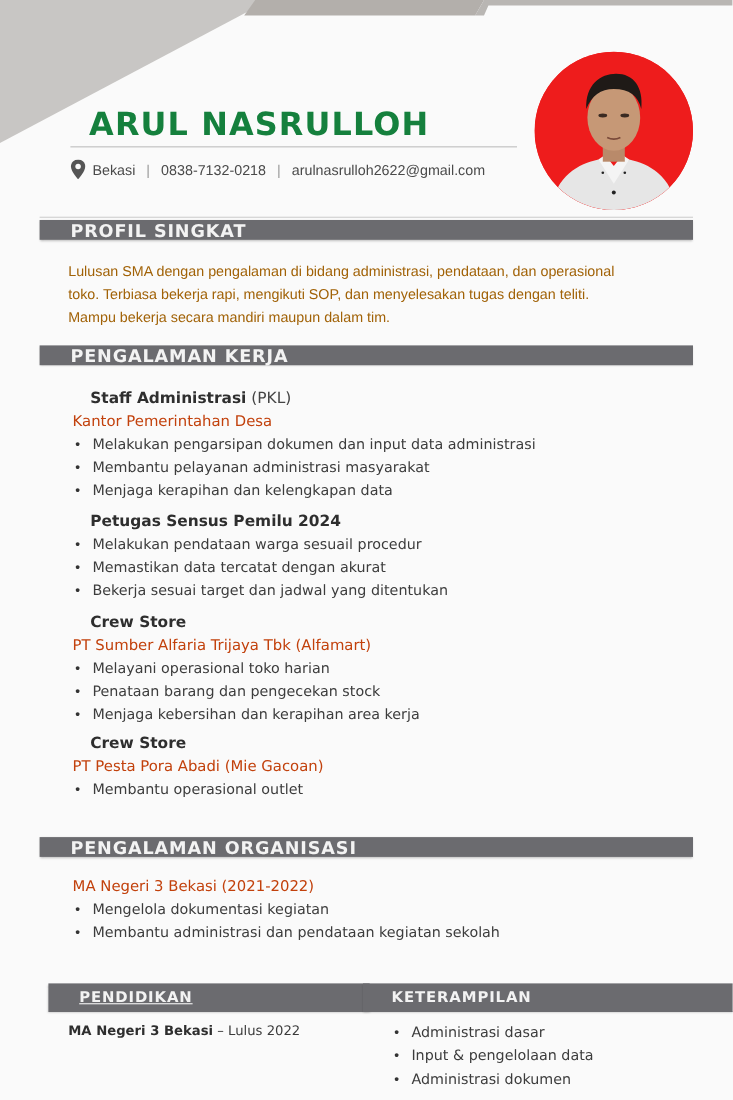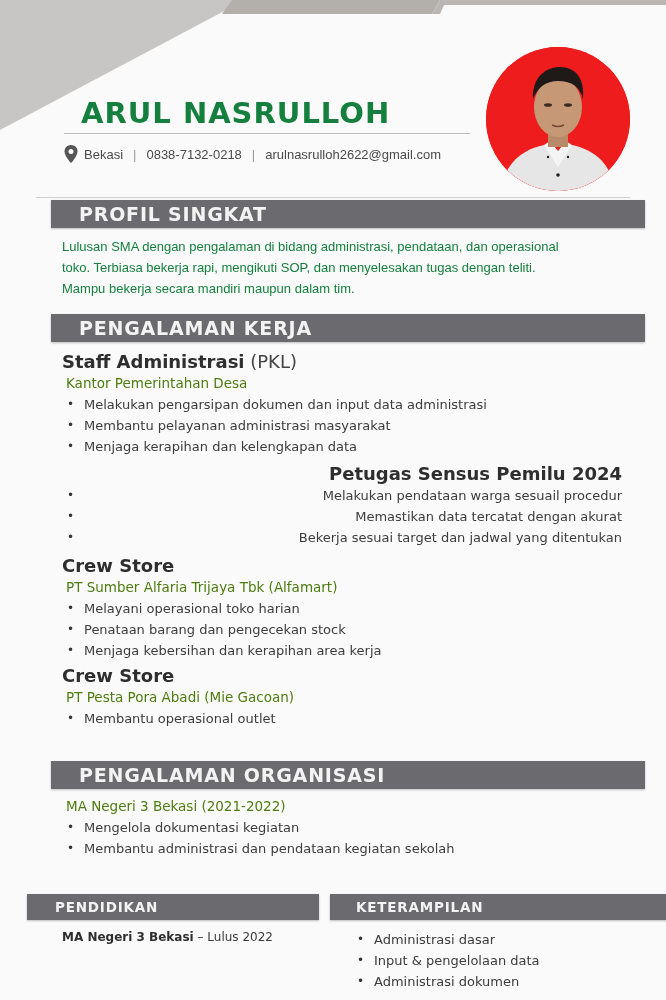--- a/index.html
+++ b/index.html
@@ -33,35 +33,35 @@
   .contact .pin { width: 14px; height: 18px; margin-right: 6px; }
   .contact .sep { color: #9a9a9a; margin: 0 10px; }
   .photo {
     position: absolute; left: 486px; top: 47px; width: 144px; height: 144px;
     border-radius: 50%; overflow: hidden; background: #ee1c1c;
   }
   .top-rule {
     position: absolute; left: 36px; top: 197px; width: 594px; height: 1px; background: #cfcfcf;
   }
   .sec-head {
-    position: absolute; left: 36px; width: 594px; height: 28px;
+    position: absolute; left: 36px; width: 594px; height: 18px;
     background: #6b6b6f;
     box-shadow: 0 1px 2px rgba(0,0,0,0.25);
-    color: #f3f3f3; font-weight: bold; font-size: 19px; letter-spacing: 0.8px;
-    display: flex; align-items: center; padding-left: 28px; box-sizing: border-box; margin-left: 15px;
+    color: #f3f3f3; font-weight: bold; font-size: 16px; letter-spacing: 0.8px;
+    display: flex; align-items: center; padding-left: 28px; box-sizing: border-box;
   }
   .para {
     position: absolute; left: 62px; width: 560px;
     font-family: "Liberation Sans", sans-serif;
-    font-size: 13px; line-height: 21px; color: #15803d;
+    font-size: 13px; line-height: 21px; color: #a16207;
   }
   .block { position: absolute; left: 62px; width: 560px; font-size: 13px; color: #3c3c3c; }
-  .job-title { font-weight: bold; font-size: 18px; color: #2e2e2e; height: 22px; line-height: 22px; }
+  .job-title { font-weight: bold; font-size: 14px; color: #2e2e2e; height: 22px; line-height: 22px; margin-left: 20px; }
   .job-title .paren { font-weight: normal; color: #444; }
-  .job-org { padding-left: 4px; height: 21px; line-height: 21px; font-size: 13.5px; color: #4d7c0f; }
+  .job-org { padding-left: 4px; height: 21px; line-height: 21px; font-size: 13.5px; color: #c2410c; }
   ul.bul { list-style: none; margin: 0; padding: 0; }
   ul.bul li { position: relative; padding-left: 22px; height: 21px; line-height: 21px; font-size: 13px; color: #3c3c3c; }
   ul.bul li::before { content: "\2022"; position: absolute; left: 5px; top: 0; font-size: 12px; color: #333; }
   .half-head { position: absolute; height: 26px; background: #6b6b6f; box-shadow: 0 1px 2px rgba(0,0,0,0.25);
     color: #f3f3f3; font-weight: bold; font-size: 13.5px; letter-spacing: 0.8px; display:flex; align-items:center; box-sizing:border-box; }
   .edu { position: absolute; left: 62px; top: 930px; font-size: 12px; color: #3a3a3a; }
   .edu b { color: #2e2e2e; }
   .skills { position: absolute; left: 352px; top: 929px; }
 </style>
 </head>
@@ -126,21 +126,21 @@
     <span>Staff Administrasi</span><span class="paren"> (PKL)</span>
   </div>
   <div class="job-org">Kantor Pemerintahan Desa</div>
   <ul class="bul">
     <li>Melakukan pengarsipan dokumen dan input data administrasi</li>
     <li>Membantu pelayanan administrasi masyarakat</li>
     <li>Menjaga kerapihan dan kelengkapan data</li>
   </ul>
 </div>
 
-<div class="block" style="top:463px;text-align:right;">
+<div class="block" style="top:463px;">
   <div class="job-title">Petugas Sensus Pemilu 2024</div>
   <ul class="bul">
     <li>Melakukan pendataan warga sesuail procedur</li>
     <li>Memastikan data tercatat dengan akurat</li>
     <li>Bekerja sesuai target dan jadwal yang ditentukan</li>
   </ul>
 </div>
 
 <div class="block" style="top:555px;">
   <div class="job-title">Crew Store</div>
@@ -162,21 +162,21 @@
 
 <div class="sec-head" style="top:761px;">PENGALAMAN ORGANISASI</div>
 <div class="block" style="top:796px;">
   <div class="job-org">MA Negeri 3 Bekasi (2021-2022)</div>
   <ul class="bul">
     <li>Mengelola dokumentasi kegiatan</li>
     <li>Membantu administrasi dan pendataan kegiatan sekolah</li>
   </ul>
 </div>
 
-<div class="half-head" style="left:27px; top:894px; width:292px; padding-left:28px;">PENDIDIKAN</div>
+<div class="half-head" style="left:44px; top:894px; width:292px; padding-left:28px;text-decoration:underline;">PENDIDIKAN</div>
 <div class="half-head" style="left:330px; top:894px; width:344px; padding-left:26px;">KETERAMPILAN</div>
 
 <div class="edu">
   <b>MA Negeri 3 Bekasi</b><span> – Lulus 2022</span>
 </div>
 
 <div class="skills">
   <ul class="bul">
     <li>Administrasi dasar</li>
     <li>Input &amp; pengelolaan data</li>

